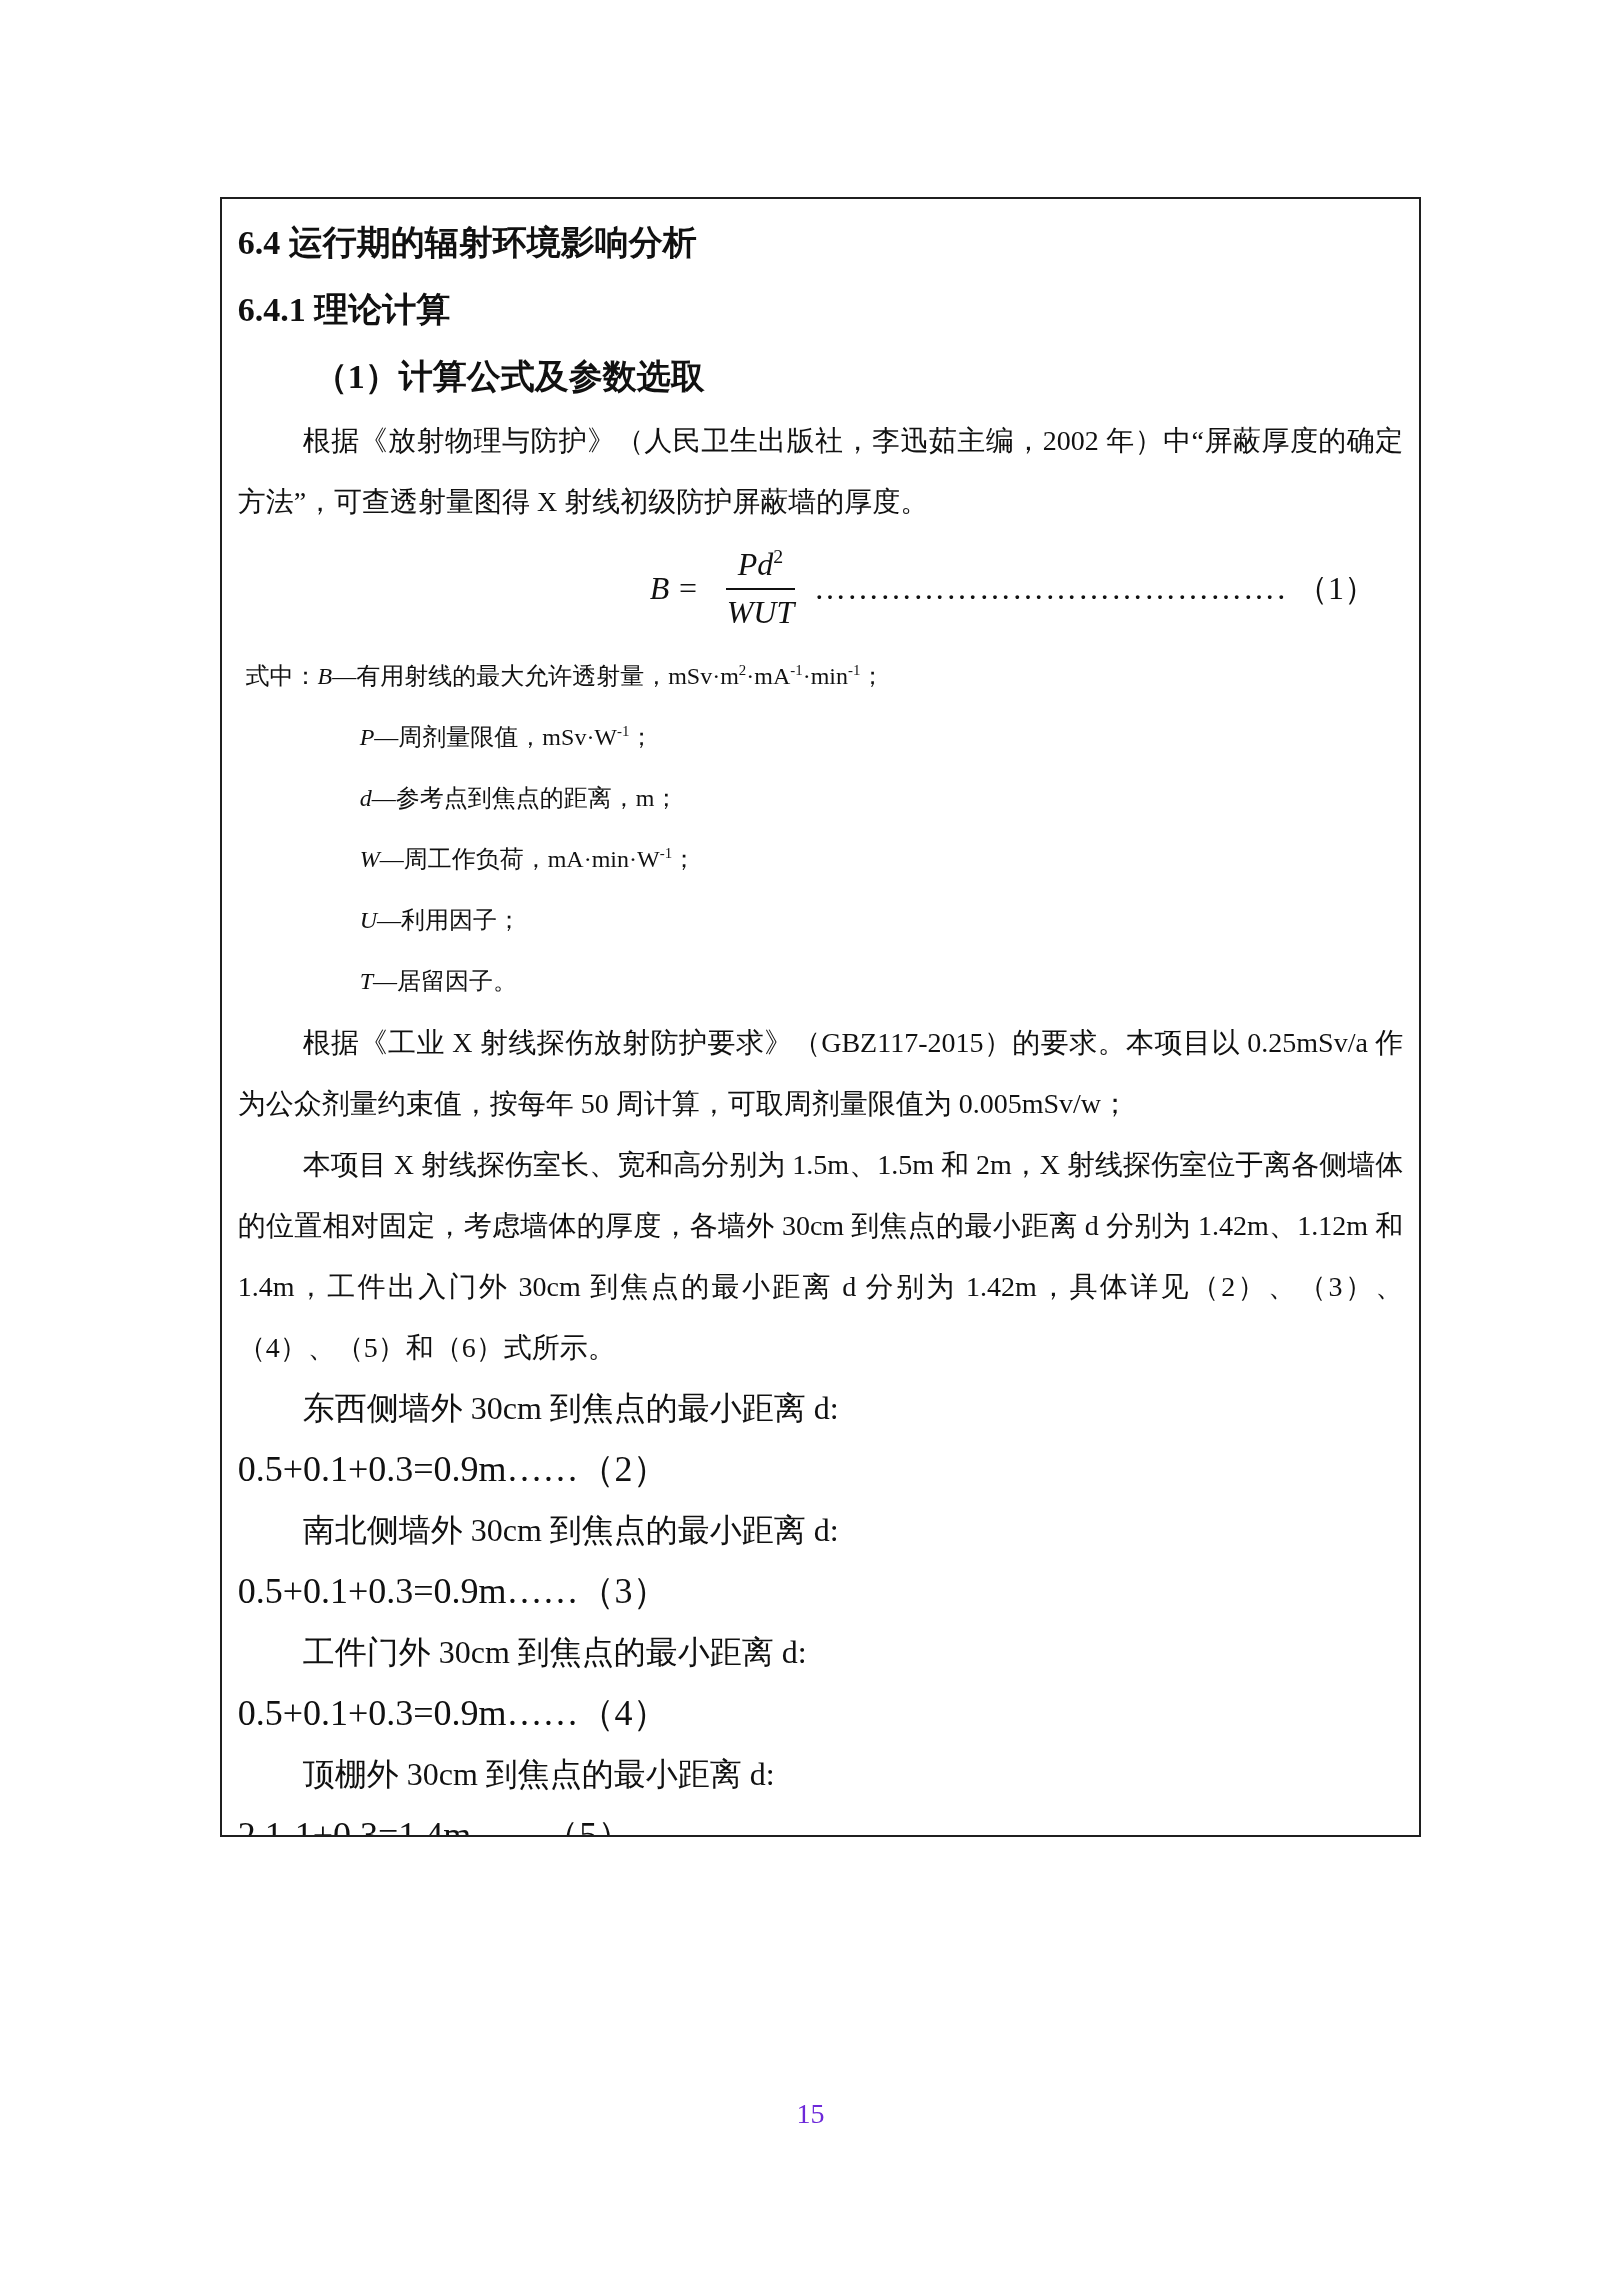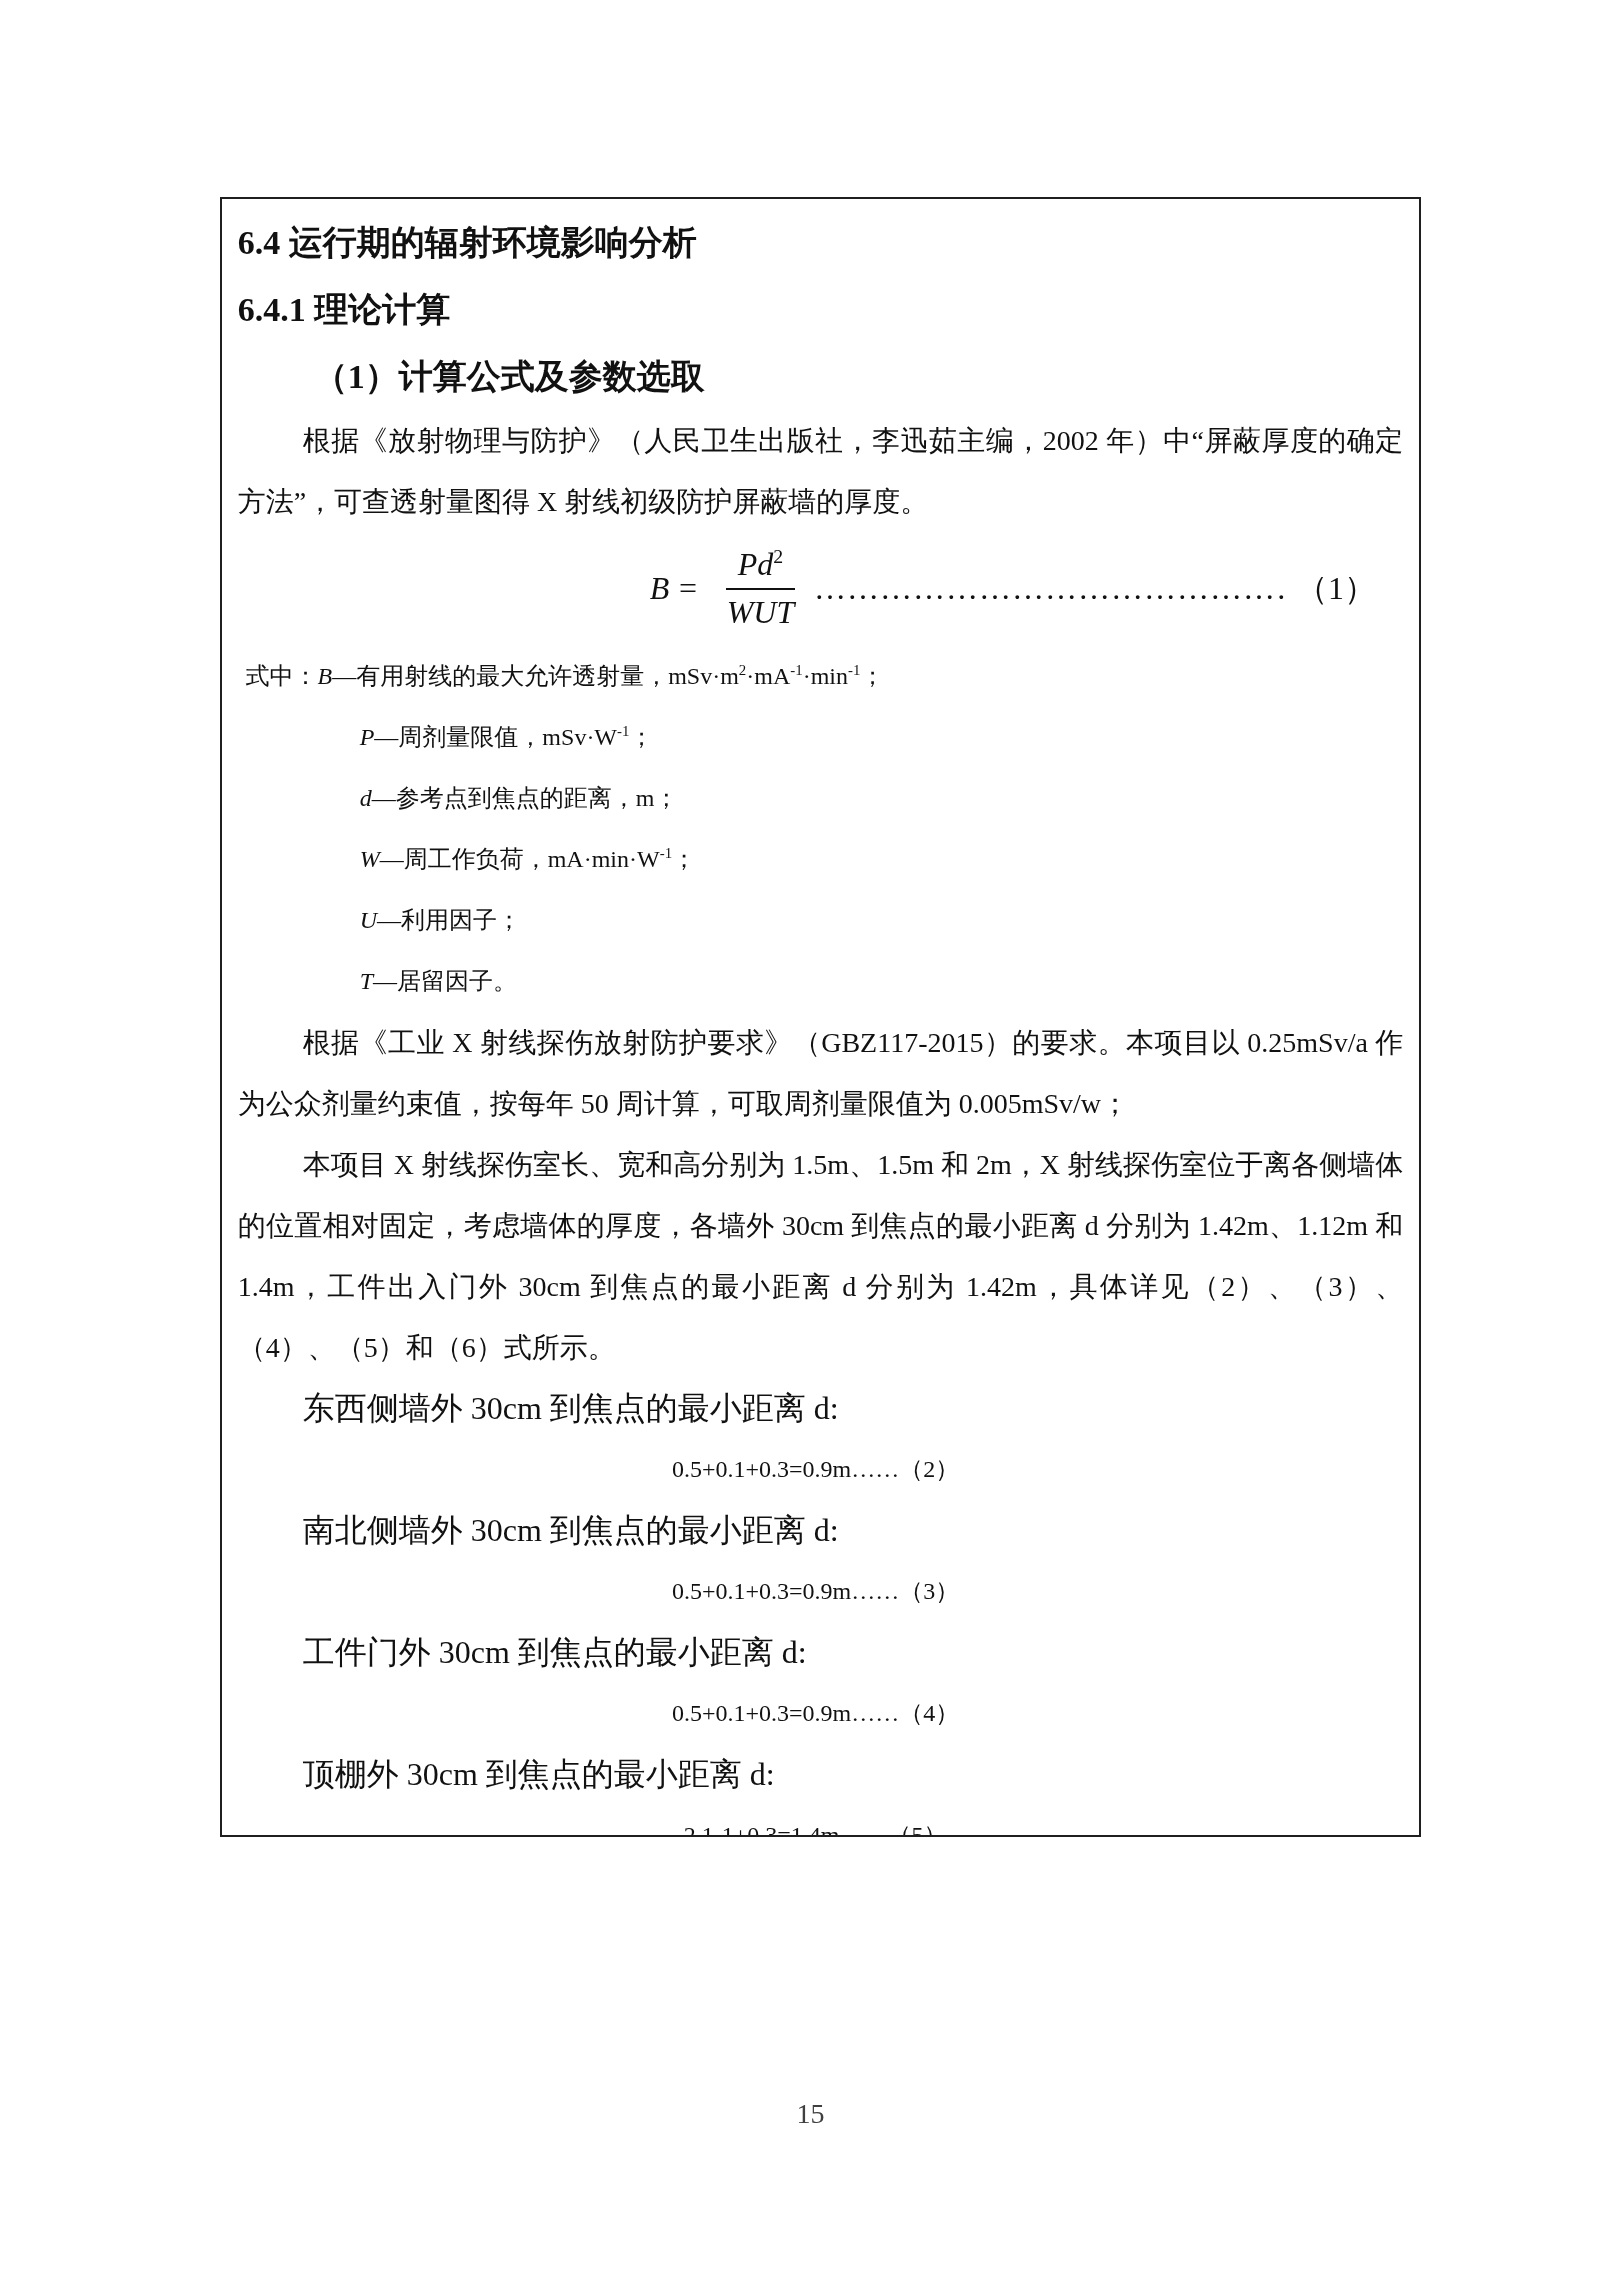--- a/index.html
+++ b/index.html
@@ -83,24 +83,24 @@
   }
   .where-line.first { padding-left: 7.8px; }
   
   .dist-label {
     font-size: 32px;
     line-height: 61px;
     margin: 0;
     text-indent: 65px;
   }
   .dist-eq {
-    font-size: 24px;
+    font-size: 36px;
     line-height: 61px;
     margin: 0;
-    text-align: center;
+    text-align: left;
     padding-right: 9.8px;
   }
   
   .f6-row {
     display: flex;
     align-items: baseline;
     font-size: 32px;
     line-height: 61px;
   }
   .f6-text { flex: none; padding-left: 178px; }
@@ -110,21 +110,21 @@
     white-space: nowrap;
   }
   .f6-label { flex: none; padding-right: 2px; }
   .page-number {
     position: absolute;
     left: 0;
     right: 0;
     top: 2098px;
     text-align: center;
     font-size: 28px;
-    color: #404040;
+    color: #6d28d9;
   }
 </style>
 </head>
 <body>
 
 <div class="content-box">
 
   <h1 class="doc-h1">6.4 运行期的辐射环境影响分析</h1>
   <h2 class="doc-h2">6.4.1 理论计算</h2>
   <h3 class="doc-h3">（1）计算公式及参数选取</h3>

